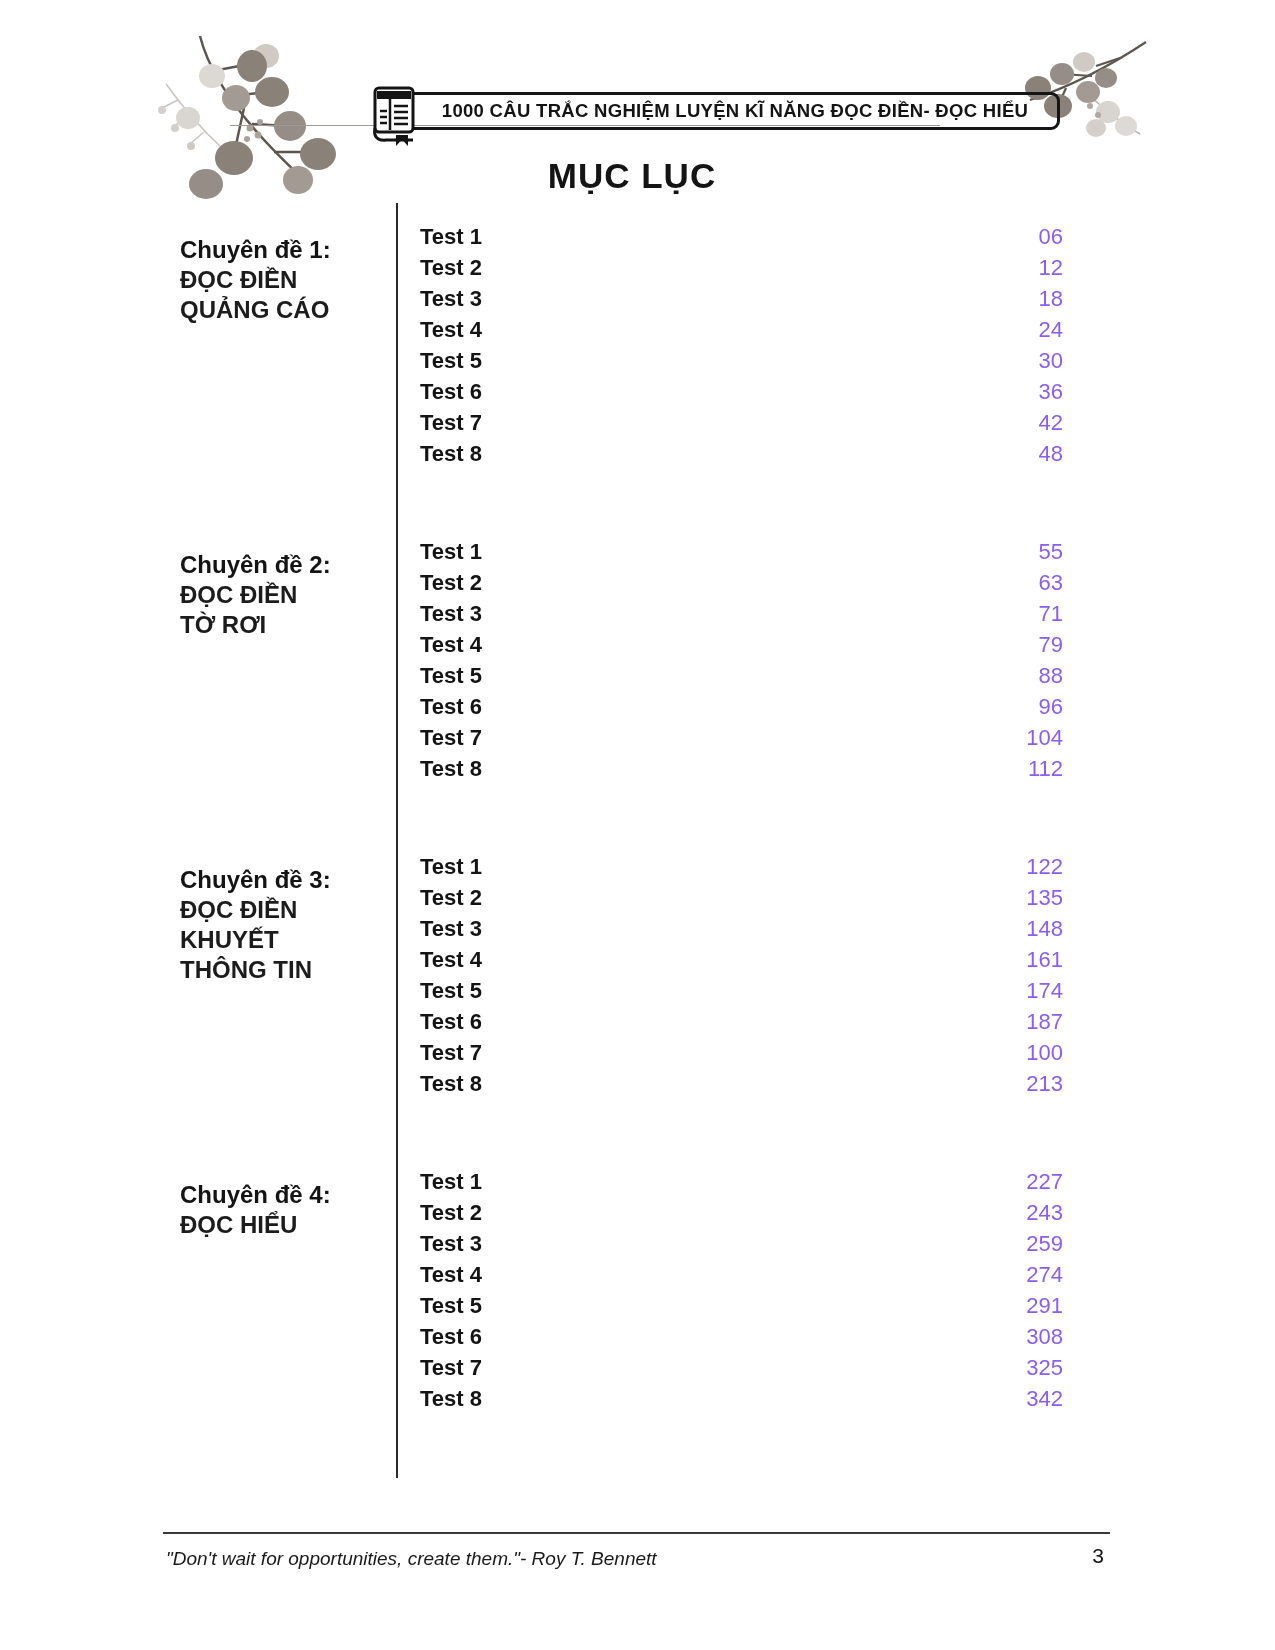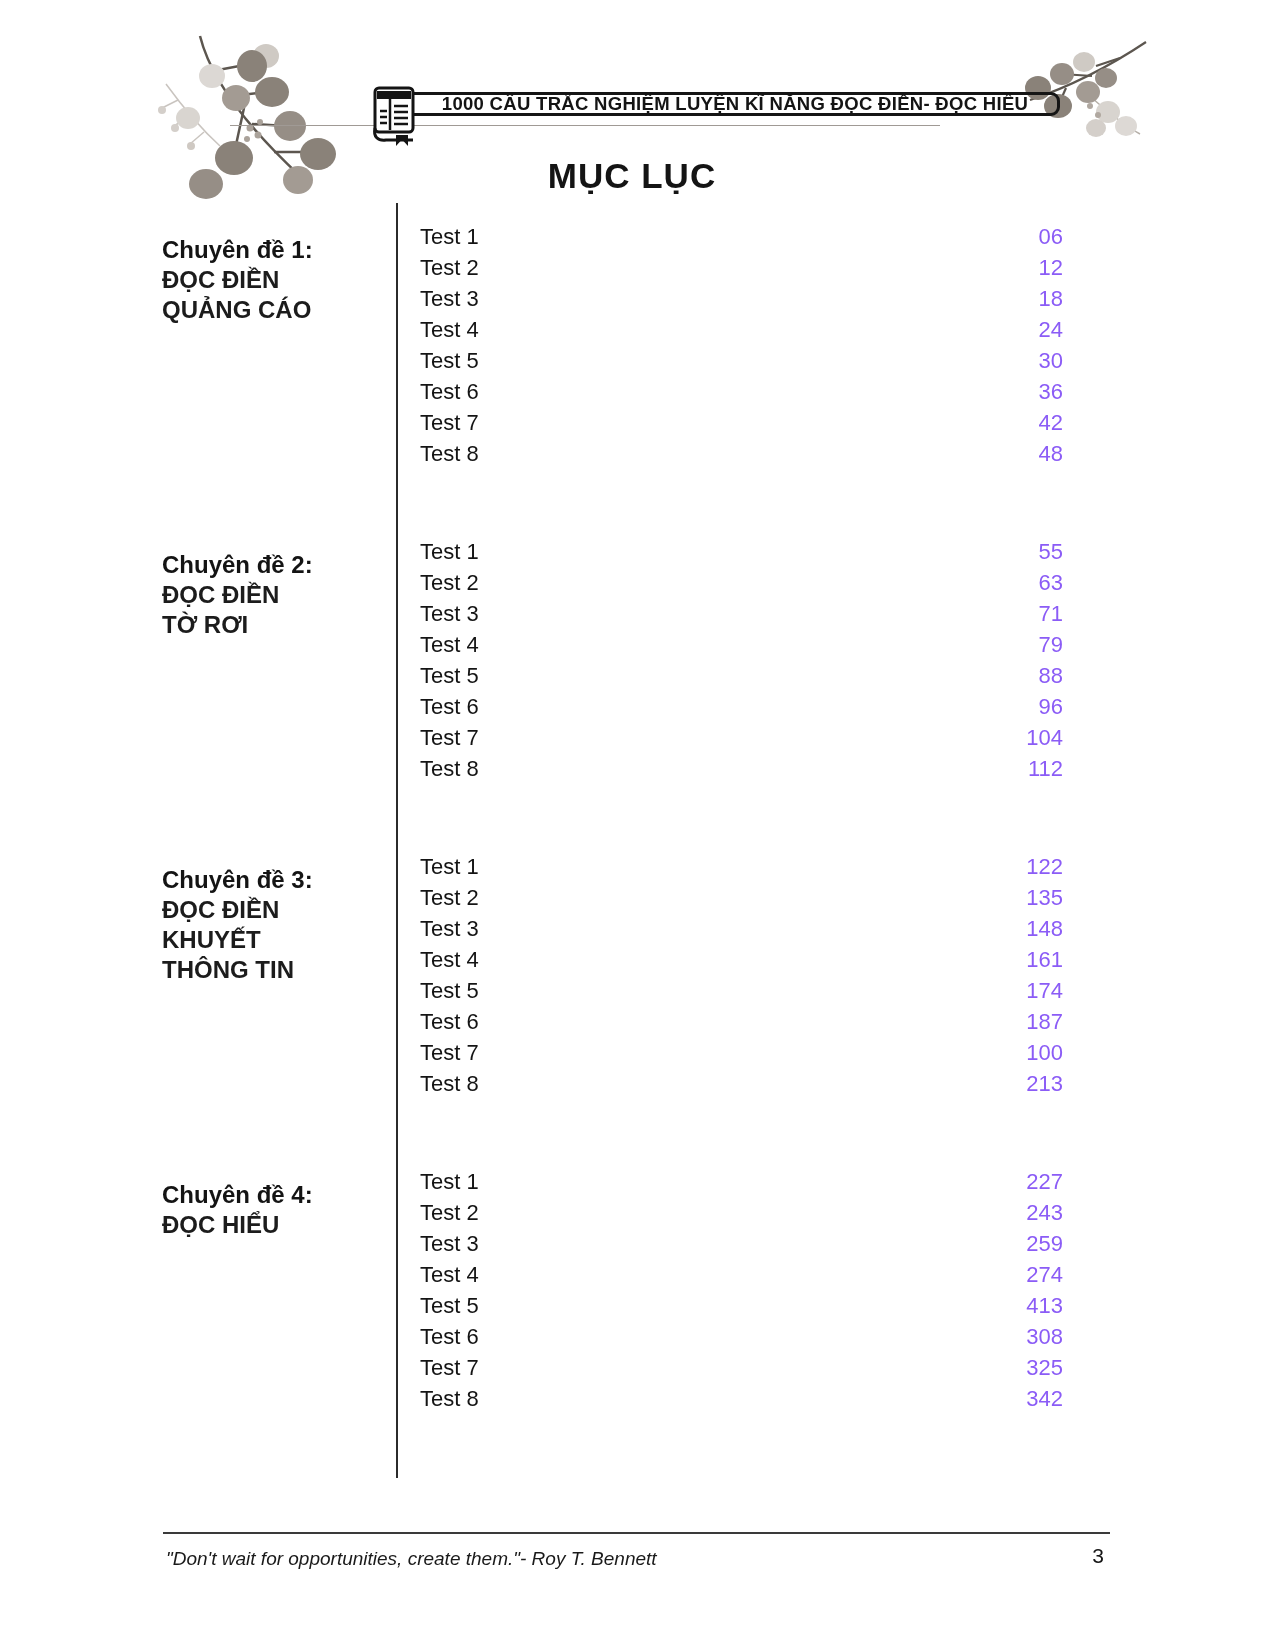--- a/index.html
+++ b/index.html
@@ -14,21 +14,21 @@
   .deco { position: absolute; }
   .deco-left  { left: 148px; top: 34px; }
   .deco-right { left: 1000px; top: 36px; }
 
   .header-rule {
     position: absolute; left: 230px; top: 125px;
     width: 710px; height: 1px; background: #a09a95;
   }
   .title-badge {
     position: absolute; left: 400px; top: 92px;
-    width: 660px; height: 24px;
+    width: 660px; height: 38px;
     border: 3px solid #151515; border-radius: 9px;
     display: flex; align-items: center; justify-content: center;
     background: transparent;
   }
   .title-badge span {
     font-size: 18.5px; font-weight: bold; letter-spacing: 0.3px;
     white-space: nowrap; padding-left: 10px;
   }
   .book-icon { position: absolute; left: 370px; top: 84px; }
 
@@ -44,32 +44,32 @@
   }
 
   #sections { position: absolute; left: 0; top: 0; width: 100%; }
   .section { position: absolute; left: 0; width: 100%; }
   .section:nth-child(1) { top: 221px; }
   .section:nth-child(2) { top: 536px; }
   .section:nth-child(3) { top: 851px; }
   .section:nth-child(4) { top: 1166px; }
 
   .section-label {
-    position: absolute; left: 162px; top: 14px; width: 220px;
+    position: absolute; left: 180px; top: 14px; width: 220px;
     line-height: 30px;
   }
   .section-heading { font-size: 24px; font-weight: bold; }
   .section-subline { font-size: 24px; font-weight: bold; color: #1c1c1c; }
 
   .section-entries { position: absolute; left: 420px; top: 0; width: 643px; }
   .entry-row {
     height: 31px; display: flex; align-items: center;
     justify-content: space-between;
   }
-  .entry-label { font-size: 22px; font-weight: normal; }
+  .entry-label { font-size: 22px; font-weight: bold; }
   .entry-page  { font-size: 22px; font-weight: normal; color: #8b5cf6; }
 
   .footer-rule {
     position: absolute; left: 163px; top: 1532px;
     width: 947px; height: 2px; background: #3a3a3a;
   }
   .footer-quote {
     position: absolute; left: 166px; top: 1548px;
     font-size: 19px; font-style: italic; color: #1a1a1a;
   }
@@ -354,21 +354,21 @@
     <span class="entry-page">259</span>
   </div>
 
   <div class="entry-row">
     <span class="entry-label">Test 4</span>
     <span class="entry-page">274</span>
   </div>
 
   <div class="entry-row">
     <span class="entry-label">Test 5</span>
-    <span class="entry-page">413</span>
+    <span class="entry-page">291</span>
   </div>
 
   <div class="entry-row">
     <span class="entry-label">Test 6</span>
     <span class="entry-page">308</span>
   </div>
 
   <div class="entry-row">
     <span class="entry-label">Test 7</span>
     <span class="entry-page">325</span>

